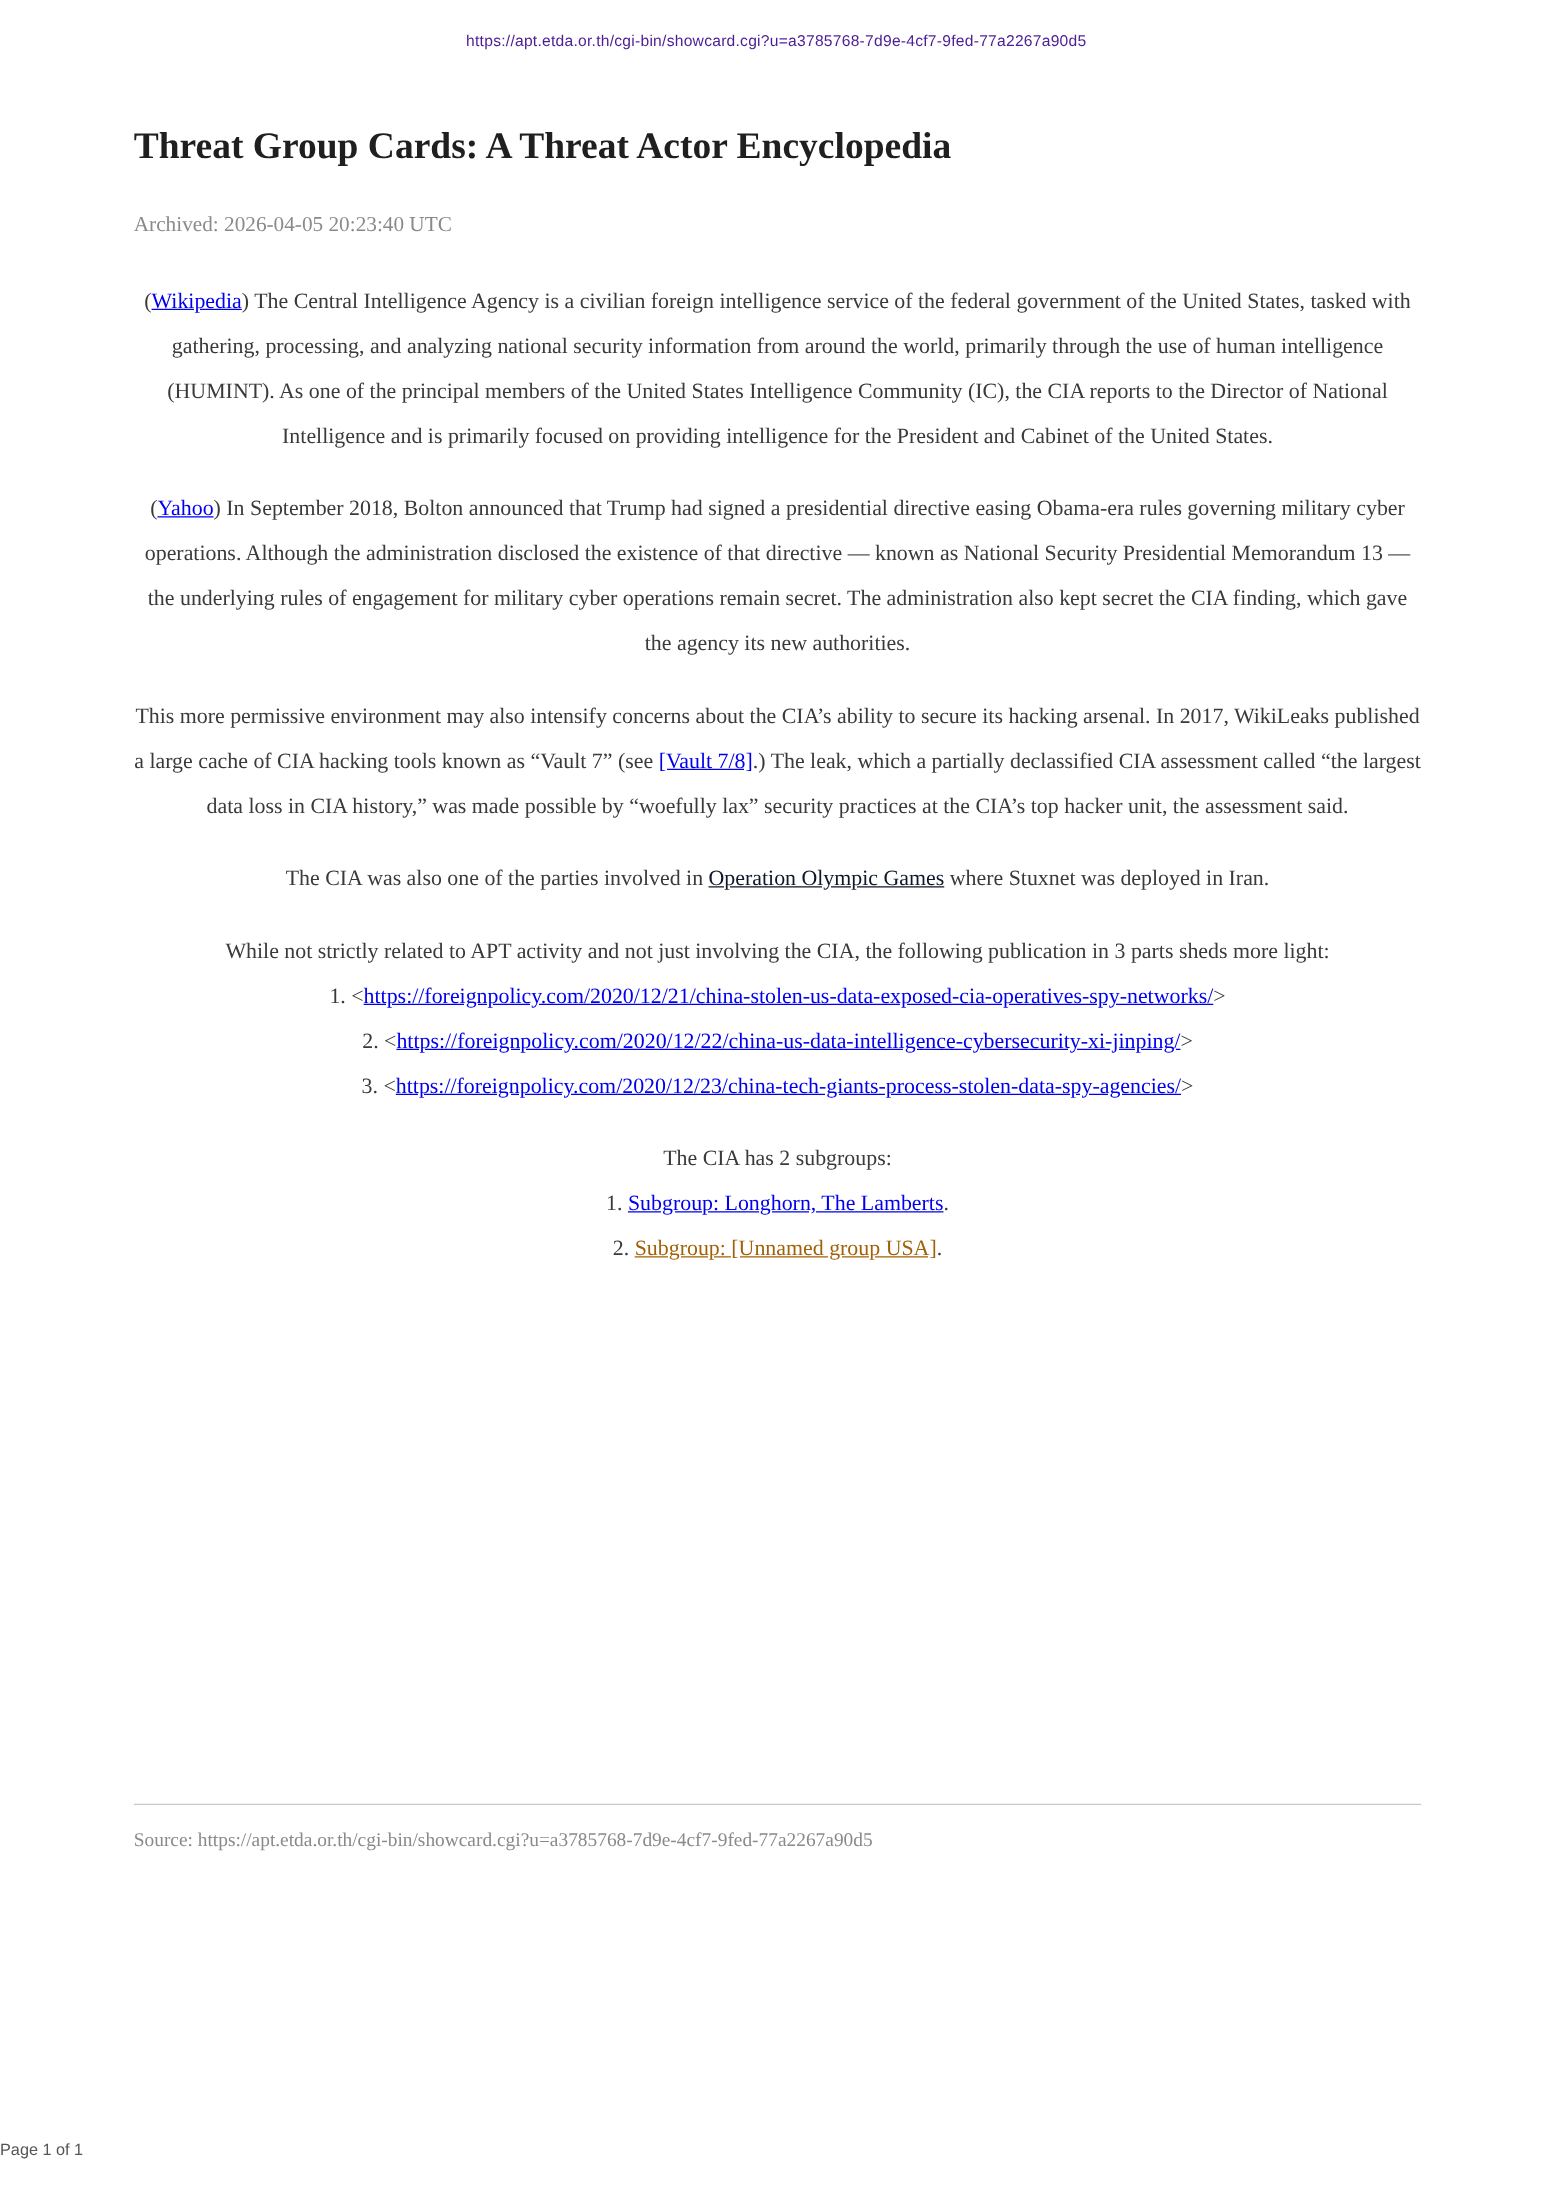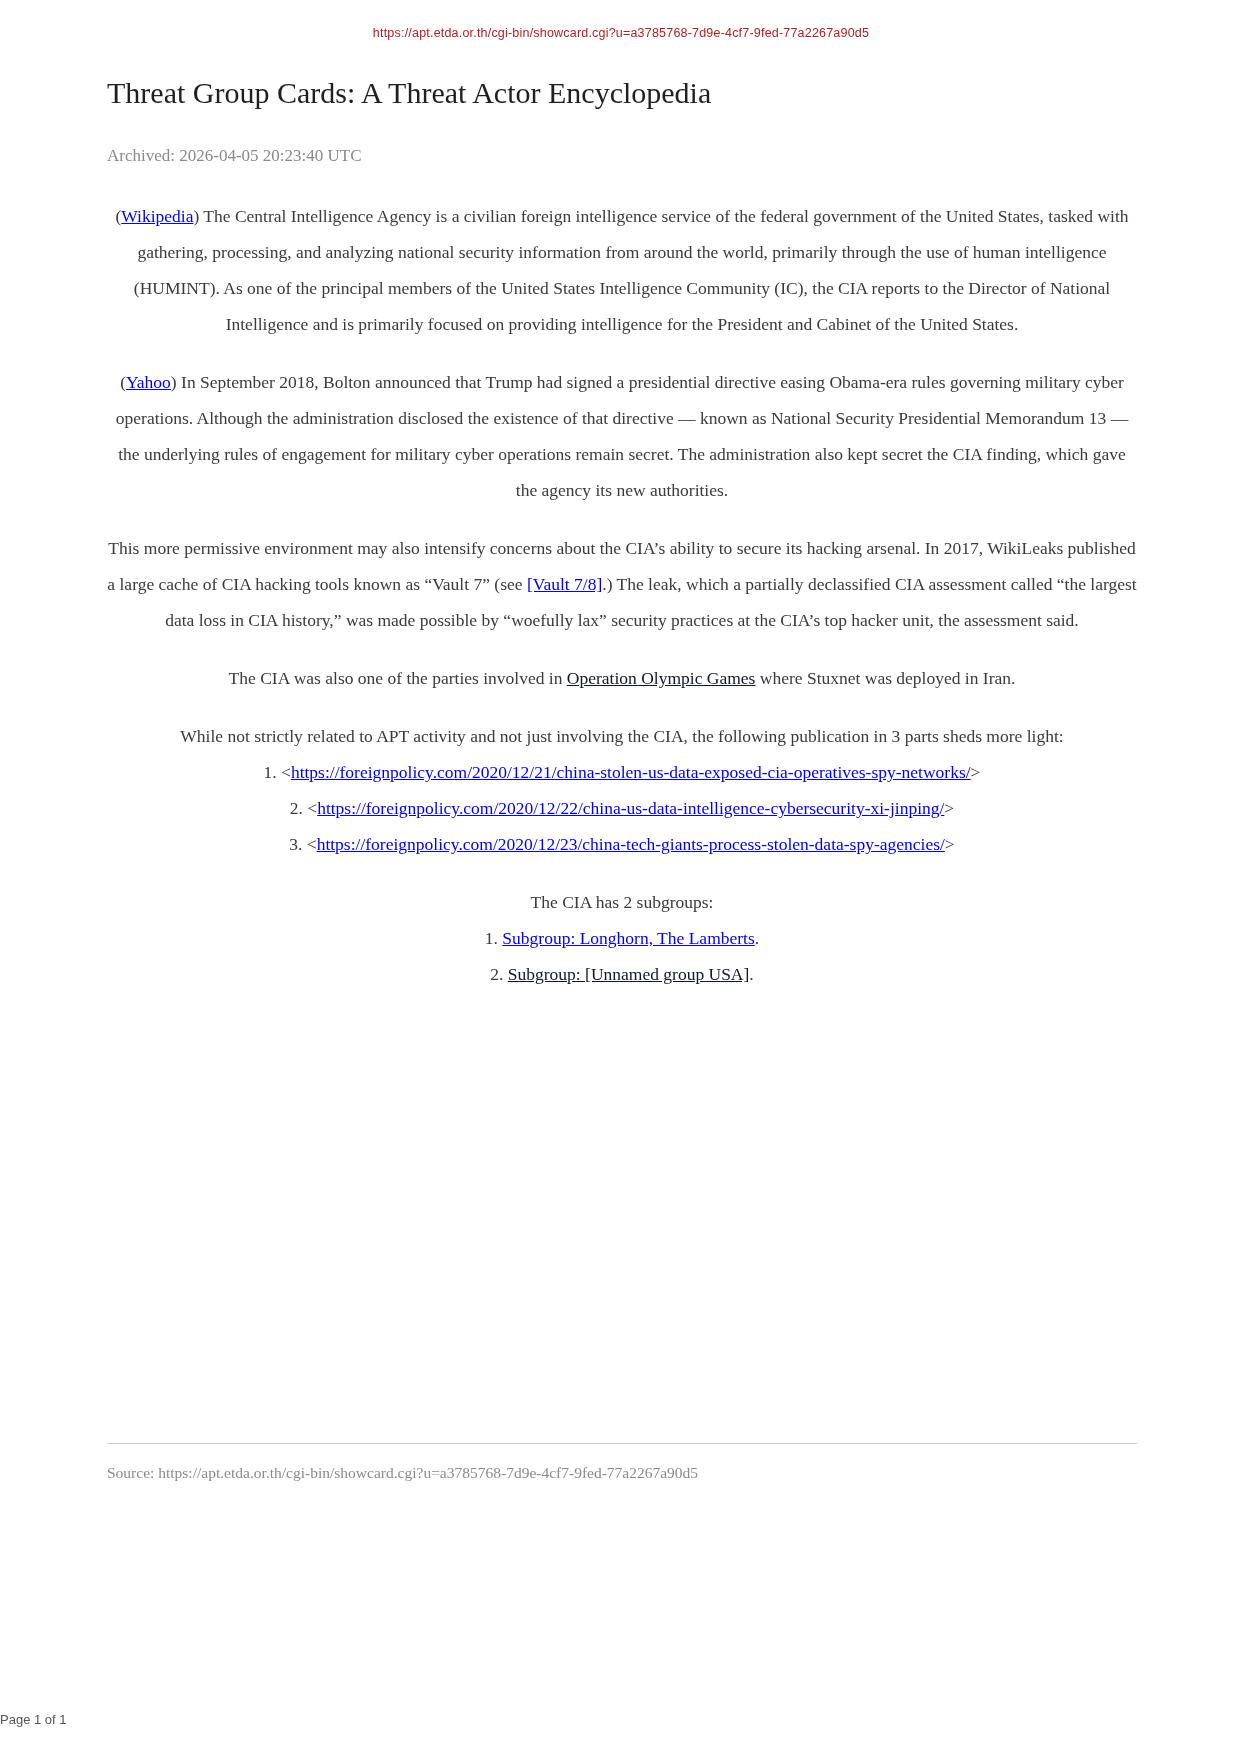--- a/index.html
+++ b/index.html
@@ -12,34 +12,34 @@
     overflow: hidden;
   }
   .header-url {
     position: absolute;
     top: 26px;
     left: 0;
     width: 100%;
     text-align: center;
     font-family: "Liberation Sans", sans-serif;
     font-size: 12.5px;
-    color: #b91c1c;
+    color: #4c1d95;
     letter-spacing: 0.2px;
   }
   .content {
     position: absolute;
     top: 0;
     left: 107px;
     width: 1030px;
   }
   .doc-title {
-    margin-top: 76px;
+    margin-top: 100px;
     margin-bottom: 36px;
     font-size: 30px;
-    font-weight: normal;
+    font-weight: bold;
     color: #1f1f1f;
     font-family: "Liberation Serif", serif;
   }
   .archived {
     margin-bottom: 32px;
     font-size: 17px;
     color: #8a8a8a;
   }
   .para {
     font-size: 17.5px;
@@ -89,21 +89,21 @@
 
 <div class="content">
   <h1 class="doc-title">Threat Group Cards: A Threat Actor Encyclopedia</h1>
   <div class="archived">Archived: 2026-04-05 20:23:40 UTC</div>
   <div>
       <p class="para"><span>(</span><a class="link" href="#" style="color: rgb(0, 0, 238);">Wikipedia</a><span>) The Central Intelligence Agency is a civilian foreign intelligence service of the federal government of the United States, tasked with gathering, processing, and analyzing national security information from around the world, primarily through the use of human intelligence (HUMINT). As one of the principal members of the United States Intelligence Community (IC), the CIA reports to the Director of National Intelligence and is primarily focused on providing intelligence for the President and Cabinet of the United States.</span></p>
       <p class="para"><span>(</span><a class="link" href="#" style="color: rgb(0, 0, 238);">Yahoo</a><span>) In September 2018, Bolton announced that Trump had signed a presidential directive easing Obama-era rules governing military cyber operations. Although the administration disclosed the existence of that directive — known as National Security Presidential Memorandum 13 — the underlying rules of engagement for military cyber operations remain secret. The administration also kept secret the CIA finding, which gave the agency its new authorities.</span></p>
       <p class="para"><span>This more permissive environment may also intensify concerns about the CIA’s ability to secure its hacking arsenal. In 2017, WikiLeaks published a large cache of CIA hacking tools known as “Vault 7” (see </span><a class="link" href="#" style="color: rgb(0, 0, 238);">[Vault 7/8]</a><span>.) The leak, which a partially declassified CIA assessment called “the largest data loss in CIA history,” was made possible by “woefully lax” security practices at the CIA’s top hacker unit, the assessment said.</span></p>
       <p class="para"><span>The CIA was also one of the parties involved in </span><a class="link" href="#" style="color: #0f172a;">Operation Olympic Games</a><span> where Stuxnet was deployed in Iran.</span></p>
       <p class="para"><span>While not strictly related to APT activity and not just involving the CIA, the following publication in 3 parts sheds more light:</span><br><span>1. &lt;</span><a class="link" href="#" style="color: rgb(0, 0, 238);">https://foreignpolicy.com/2020/12/21/china-stolen-us-data-exposed-cia-operatives-spy-networks/</a><span>&gt;</span><br><span>2. &lt;</span><a class="link" href="#" style="color: rgb(0, 0, 238);">https://foreignpolicy.com/2020/12/22/china-us-data-intelligence-cybersecurity-xi-jinping/</a><span>&gt;</span><br><span>3. &lt;</span><a class="link" href="#" style="color: rgb(0, 0, 238);">https://foreignpolicy.com/2020/12/23/china-tech-giants-process-stolen-data-spy-agencies/</a><span>&gt;</span></p>
-      <p class="para"><span>The CIA has 2 subgroups:</span><br><span>1. </span><a class="link" href="#" style="color: rgb(0, 0, 238); text-decoration: underline;">Subgroup: Longhorn, The Lamberts</a><span>.</span><br><span>2. </span><a class="link" href="#" style="color: #0f172a;">Subgroup: [Unnamed group USA]</a><span>.</span></p>
+      <p class="para"><span>The CIA has 2 subgroups:</span><br><span>1. </span><a class="link" href="#" style="color: rgb(0, 0, 238); text-decoration: underline;">Subgroup: Longhorn, The Lamberts</a><span>.</span><br><span>2. </span><a class="link" href="#" style="color: #a16207;">Subgroup: [Unnamed group USA]</a><span>.</span></p>
     </div>
 </div>
 
 <hr class="footer-rule">
 
 <div class="footer-source">Source: https://apt.etda.or.th/cgi-bin/showcard.cgi?u=a3785768-7d9e-4cf7-9fed-77a2267a90d5</div>
 
 <div class="page-number">Page 1 of 1</div>
 
 </body></html>

